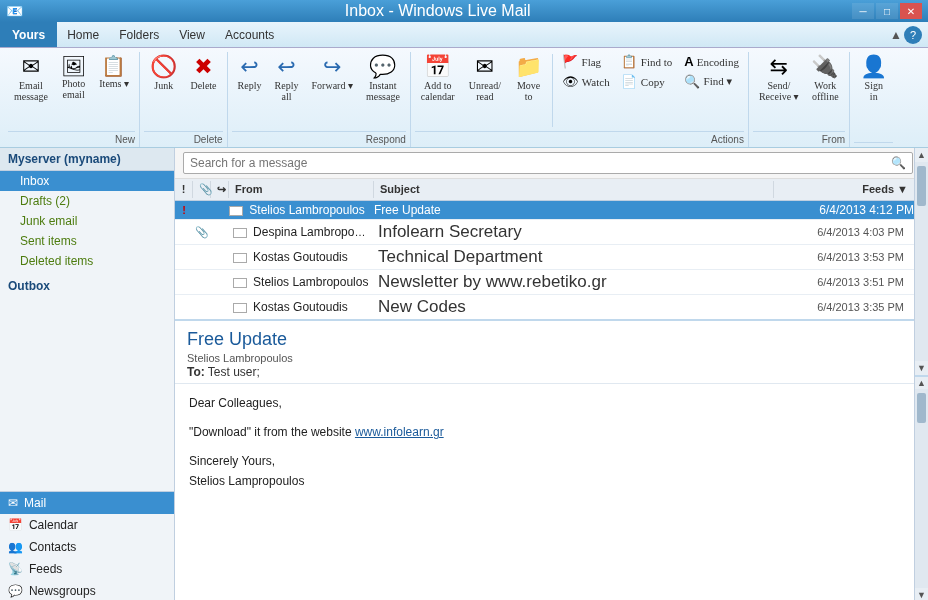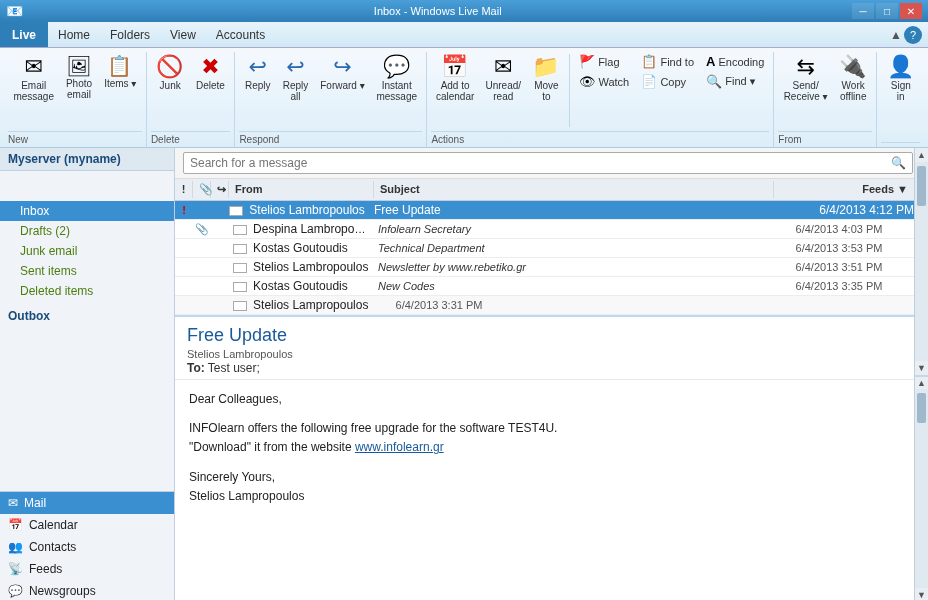--- a/index.html
+++ b/index.html
@@ -8,21 +8,21 @@
     
     .title-bar {
       background: linear-gradient(to bottom, #4a9fd8, #2e7eb8);
       height: 22px;
       display: flex;
       align-items: center;
       justify-content: space-between;
       padding: 0 6px;
       color: white;
     }
-    .title-bar-title { font-size: 11px; flex: 1; text-align: center; }
+    .title-bar-title { font-size: 16px; flex: 1; text-align: center; }
     .title-bar-controls { display: flex; gap: 2px; }
     .title-bar-btn {
       width: 22px; height: 16px;
       display: flex; align-items: center; justify-content: center;
       font-size: 10px; color: white; cursor: pointer;
       background: rgba(255,255,255,0.1);
       border: none;
     }
     .title-bar-btn.close { background: #d9534f; }
     .title-bar-icon { display: flex; gap: 2px; align-items: center; }
@@ -66,36 +66,36 @@
       padding: 0 4px 2px;
       min-width: 40px;
     }
     .ribbon-group-buttons {
       display: flex;
       gap: 1px;
       flex: 1;
       align-items: flex-start;
     }
     .ribbon-group-label {
-      text-align: left;
+      text-align: right;
       font-size: 10px;
       color: #555;
       margin-top: 2px;
       padding-top: 2px;
       border-top: 1px solid #c0d8ec;
     }
     .ribbon-btn {
       display: flex; flex-direction: column; align-items: center;
       padding: 3px 5px;
       cursor: pointer; border: 1px solid transparent;
       border-radius: 2px; background: transparent;
       min-width: 36px;
     }
     .ribbon-btn .icon { font-size: 22px; line-height: 1; }
-    .ribbon-btn .label { font-size: 10px; color: #333; text-align: center; margin-top: 2px; white-space: nowrap; }
+    .ribbon-btn .label { font-size: 10px; color: #333; text-align: center; margin-top: 2px; white-space: nowrap; font-family: Liberation Serif, serif; }
     .ribbon-btn.small { flex-direction: row; gap: 3px; min-width: auto; padding: 2px 4px; }
     .ribbon-btn.small .icon { font-size: 14px; }
     .ribbon-btn.small .label { font-size: 11px; margin-top: 0; }
 
     .ribbon-col { display: flex; flex-direction: column; gap: 1px; }
 
     
     .sidebar {
       width: 175px;
       background: #f0f4f8;
@@ -110,21 +110,21 @@
       color: #1a4a7a;
       background: #dde8f0;
       border-bottom: 1px solid #c0cfe0;
     }
     .sidebar-item {
       padding: 3px 12px 3px 20px;
       cursor: pointer;
       color: #4d7c0f;
       font-size: 12px;
     }
-    .sidebar-item.active { background: #3a8fd0; color: white; margin-top: 30px; }
+    .sidebar-item.active { background: #3a8fd0; color: white; }
     .sidebar-section { padding: 4px 8px; font-weight: bold; color: #1a4a7a; font-size: 12px; margin-top: 4px; }
 
     .sidebar-bottom {
       border-top: 1px solid #c0cfe0;
       margin-top: auto;
     }
     .sidebar-bottom-item {
       display: flex; align-items: center; gap: 6px;
       padding: 4px 8px; cursor: pointer; color: #222; font-size: 12px;
     }
@@ -186,22 +186,22 @@
       display: flex;
       align-items: center;
       padding: 2px 0;
       border-bottom: 1px solid #e8eef4;
       cursor: pointer;
       background: white;
     }
     .email-row.selected { background: #3a8fd0; color: white; }
     .email-row .col-flag, .email-row .col-attach, .email-row .col-status { font-size: 11px; text-align: center; color: #c00; }
     .email-from { font-size: 11px; color: #222; padding: 0 4px; overflow: hidden; text-overflow: ellipsis; white-space: nowrap; }
-    .email-subject { font-size: 11px; color: #333; flex: 1; padding: 0 4px; overflow: hidden; text-overflow: ellipsis; white-space: nowrap; font-style: italic; }
-    .email-date { font-size: 11px; color: #555; width: 140px; text-align: center; padding-right: 10px; }
+    .email-subject { font-size: 17px; color: #333; flex: 1; padding: 0 4px; overflow: hidden; text-overflow: ellipsis; white-space: nowrap; }
+    .email-date { font-size: 11px; color: #555; width: 140px; text-align: right; padding-right: 10px; }
 
     
     .reading-pane {
       flex: 1;
       background: white;
       border-top: 2px solid #c0d8ec;
       overflow: hidden;
       display: flex;
       flex-direction: column;
     }
@@ -235,21 +235,21 @@
   </div>
   <span class="title-bar-title">Inbox - Windows Live Mail</span>
   <div class="title-bar-controls">
     <button class="title-bar-btn">─</button>
     <button class="title-bar-btn">□</button>
     <button class="title-bar-btn close">✕</button>
   </div>
 </div>
 
 <div class="menu-bar">
-  <button class="menu-file-btn">Live</button>
+  <button class="menu-file-btn">Yours</button>
   <button class="menu-item">Home</button>
   <button class="menu-item">Folders</button>
   <button class="menu-item">View</button>
   <button class="menu-item">Accounts</button>
   <div style="flex:1;"></div>
   <div style="display:flex;align-items:center;padding-right:6px;gap:2px;">
     <button style="background:none;border:none;cursor:pointer;font-size:12px;color:#555;">▲</button>
     <button style="background:#2e7eb8;border-radius:50%;width:18px;height:18px;border:none;cursor:pointer;font-size:11px;color:white;display:flex;align-items:center;justify-content:center;">?</button>
   </div>
 </div>
@@ -525,21 +525,20 @@
 
         </div>
         <div class="reading-from">Stelios Lambropoulos</div>
         <div class="reading-to">
           <span style="font-weight:bold;">To:</span>
           <span>Test user;</span>
         </div>
       </div>
       <div class="reading-body">
         <p style="margin-bottom:10px;">Dear Colleagues,</p>
-        <p>INFOlearn offers the following free upgrade for the software TEST4U.</p>
         <p style="margin-bottom:10px;">
           <span>"Download" it from the website</span>
           <a class="reading-link" href="#">www.infolearn.gr</a>
         </p>
         <p>Sincerely Yours,</p>
         <p>Stelios Lampropoulos</p>
       </div>
     </div>
   </div>
 

